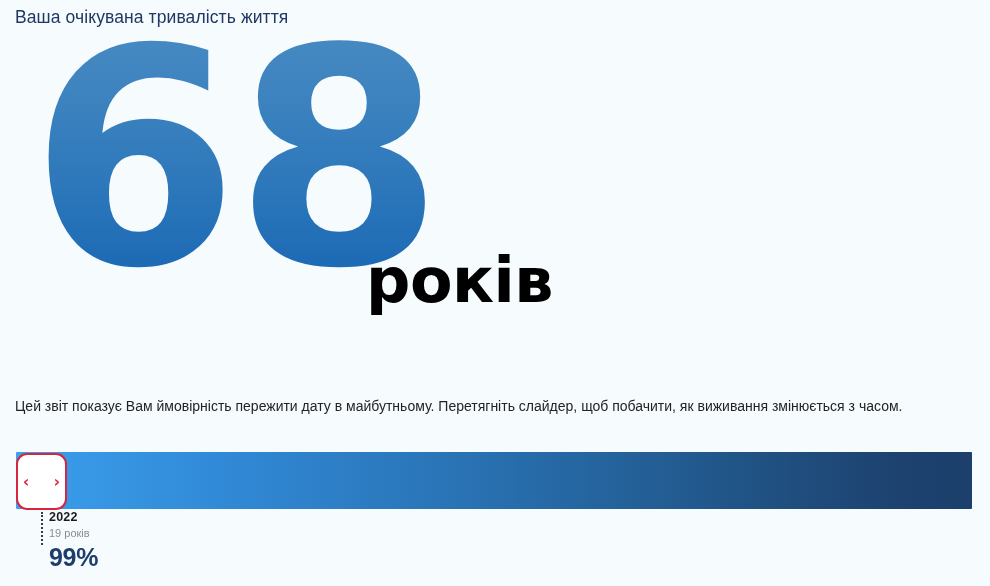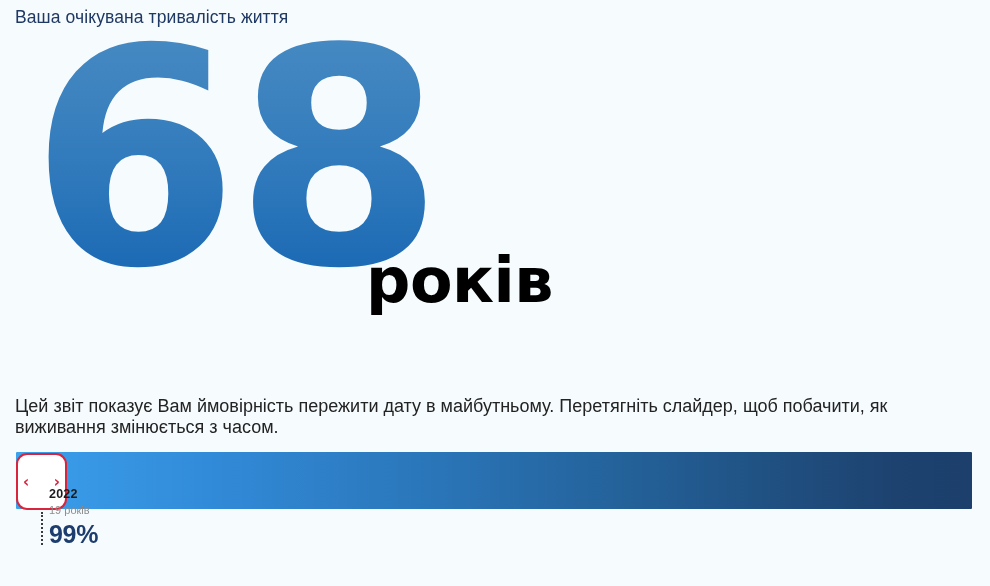--- a/index.html
+++ b/index.html
@@ -64,21 +64,21 @@
     letter-spacing: -0.5px;
     font-family: "DejaVu Sans", sans-serif;
   }
 
   
   .description {
     position: absolute;
     left: 15px;
     top: 396px;
     width: 890px;
-    font-size: 18px;
+    font-size: 14px;
     line-height: 20.5px;
     color: #232323;
     font-weight: 400;
   }
 
   
   .slider-wrap {
     position: absolute;
     left: 16px;
     top: 452px;
@@ -131,21 +131,21 @@
     position: absolute;
     left: 41px;
     top: 512px;
     width: 0;
     height: 33px;
     border-left: 2px dotted #3a3a3a;
   }
   .readout {
     position: absolute;
     left: 49px;
-    top: 486px;
+    top: 509px;
     width: 260px;
   }
   .readout-year {
     font-size: 12.5px;
     line-height: 16px;
     font-weight: 700;
     color: #1b1b1b;
     letter-spacing: 0.2px;
   }
   .readout-age {

